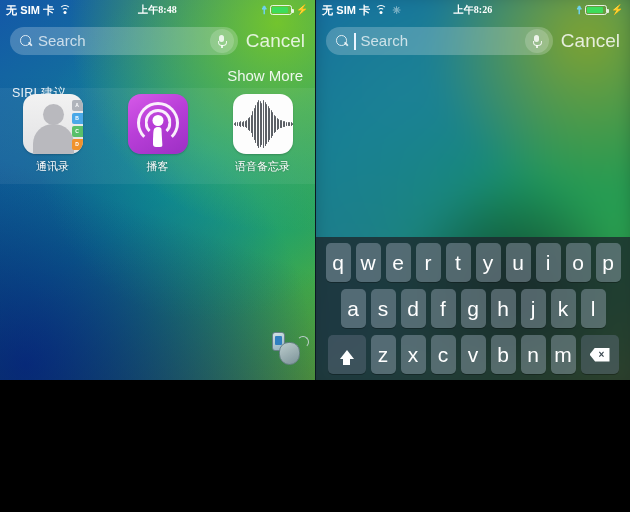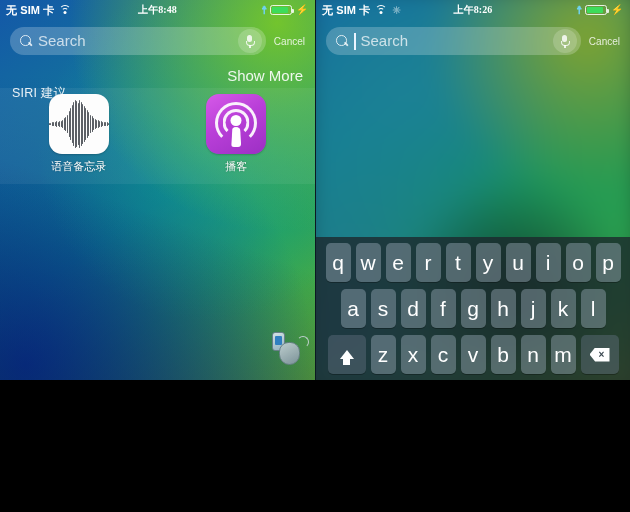--- a/index.html
+++ b/index.html
@@ -132,21 +132,21 @@
     content:""; position:absolute; left:0px; top:6px;
     width:7px; height:4.5px;
     border:1.3px solid rgba(255,255,255,.82); border-top:none;
     border-radius:0 0 4px 4px;
   }
   .mic-stem {
     position:absolute; left:3px; bottom:0; width:1.3px; height:2.5px;
     background:rgba(255,255,255,.82);
   }
   .cancel-btn {
-    font-size:10px; color:rgba(255,255,255,.82);
+    font-size:19px; color:rgba(255,255,255,.82);
     padding:0 2px; white-space:nowrap;
   }
 
   
   .siri-header {
     position:relative; z-index:5;
     height:26px; display:flex; align-items:center; justify-content:space-between;
     padding:0 12px;
   }
   .siri-title { font-size:12.5px; color:rgba(255,255,255,.9); letter-spacing:.2px;margin-top:36px; }
@@ -328,20 +328,43 @@
       <span class="cancel-btn">Cancel</span>
     </div>
 
     <div class="siri-header">
       <span class="siri-title">SIRI 建议</span>
       <span class="show-more">Show More</span>
     </div>
 
     <div class="siri-row">
 
+      <div class="app-cell">
+        <div class="app-icon ic-contacts">
+          <div class="person-head"></div>
+          <div class="person-body"></div>
+          <div class="tabs">
+            <span class="tab-a">A</span>
+            <span class="tab-b">B</span>
+            <span class="tab-c">C</span>
+            <span class="tab-d">D</span>
+          </div>
+        </div>
+        <span class="app-label">通讯录</span>
+      </div>
+
+      <div class="app-cell">
+        <div class="app-icon ic-podcasts">
+          <div class="pod-arc a1"></div>
+          <div class="pod-arc a2"></div>
+          <div class="pod-dot"></div>
+          <div class="pod-body"></div>
+        </div>
+        <span class="app-label">播客</span>
+      </div>
 
       <div class="app-cell">
         <div class="app-icon ic-voice">
           <div class="wave">
               <span style="height: 2.1px;"></span>
               <span style="height: 2.1px;"></span>
               <span style="height: 3.15px;"></span>
               <span style="height: 3.15px;"></span>
               <span style="height: 4.2px;"></span>
               <span style="height: 5.25px;"></span>
@@ -377,30 +400,20 @@
               <span style="height: 4.2px;"></span>
               <span style="height: 4.2px;"></span>
               <span style="height: 3.15px;"></span>
               <span style="height: 3.15px;"></span>
               <span style="height: 2.1px;"></span>
             </div>
         </div>
         <span class="app-label">语音备忘录</span>
       </div>
 
-      <div class="app-cell">
-        <div class="app-icon ic-podcasts">
-          <div class="pod-arc a1"></div>
-          <div class="pod-arc a2"></div>
-          <div class="pod-dot"></div>
-          <div class="pod-body"></div>
-        </div>
-        <span class="app-label">播客</span>
-      </div>
-
     </div>
 
     <div class="watermark">
       <div class="wm-mouse">
         <div class="phone">
             <i></i>
           </div>
         <div class="cord"></div>
         <div class="body"></div>
       </div>

